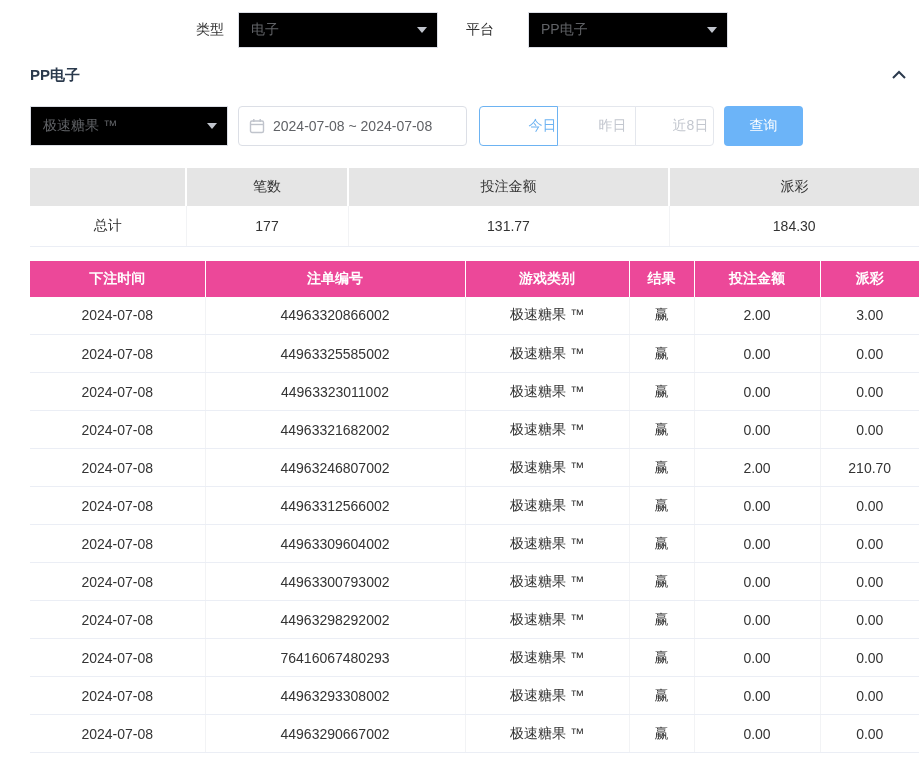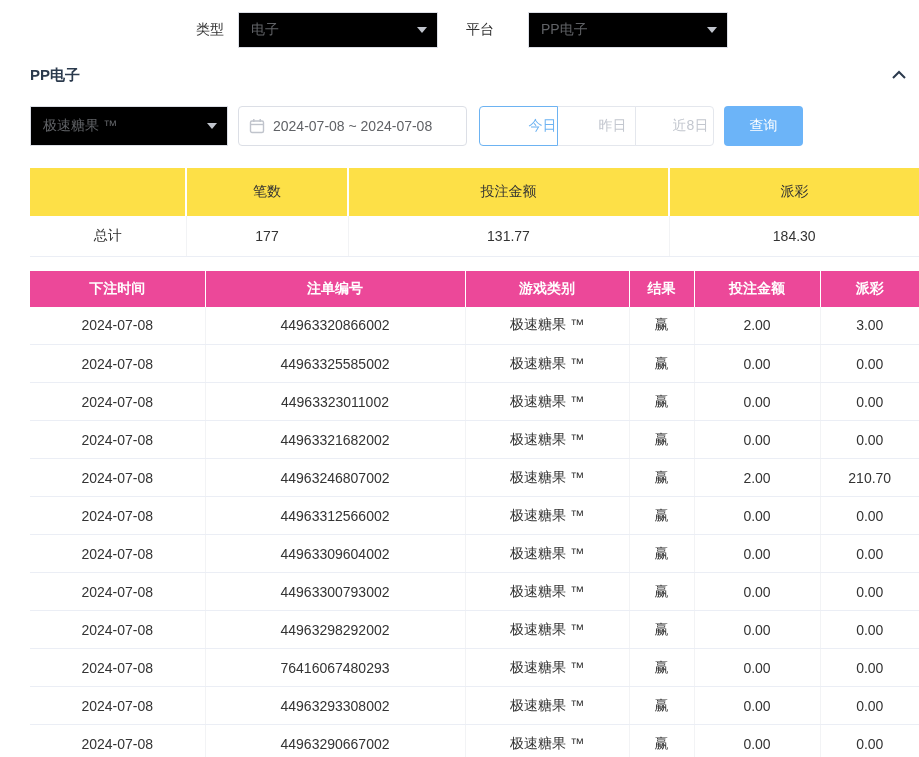--- a/index.html
+++ b/index.html
@@ -53,21 +53,21 @@
   .quick-btn.active { color:#6db3f2; border-color:#6db3f2; position:relative; z-index:1;padding-left:48px; }
   .search-btn {
     margin-left:10px; width:79px; height:40px; border:none; border-radius:4px;
     background:#6cb4f8; color:#fff; font-size:14px; cursor:pointer; font-family:inherit;
   }
 
   
   table { border-collapse:collapse; table-layout:fixed; }
   .summary-table { margin:22px 0 0 30px; width:889px; }
   .summary-table th {
-    background:#fde047; height:48px; font-weight:normal; font-size:14px; color:#333;
+    background:#e5e5e5; height:38px; font-weight:normal; font-size:14px; color:#333;
     border-right:2px solid #fff; text-align:center;
   }
   .summary-table th:last-child { border-right:none; }
   .summary-table td {
     height:40px; text-align:center; border-bottom:1px solid #ebeef5;
     border-right:1px solid #f2f3f5; font-size:14px;
   }
   .summary-table td:last-child { border-right:none; }
 
   

